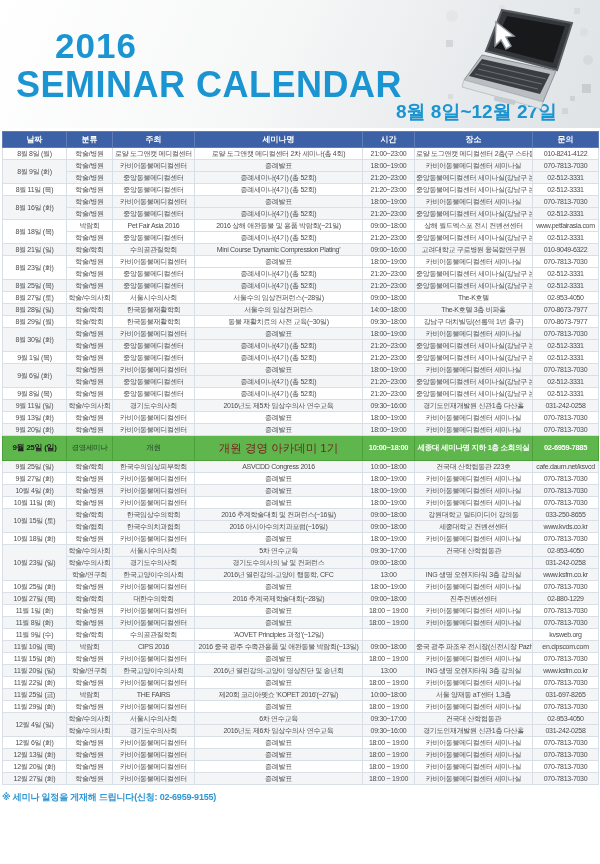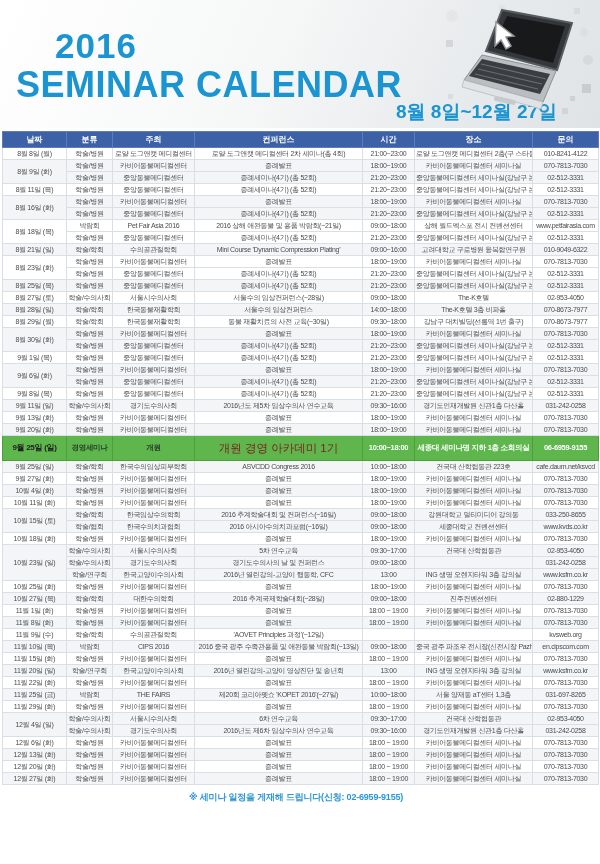--- a/index.html
+++ b/index.html
@@ -41,34 +41,34 @@
     font-size:7px; color:#4c4c4c; text-align:center; vertical-align:middle;
     border:1px solid #d9dfe7; height:12px; line-height:11px;
     padding:0 1px; white-space:nowrap; overflow:hidden; letter-spacing:-0.3px;
     background:#ffffff;
   }
   tbody tr.alt td { background:#f3f5f7; }
   td.c-date { color:#555; }
   td.c-contact { letter-spacing:-0.2px; }
   
   tbody tr.highlight td {
-    background:#5eb64c; border-color:#4ba03a; height:25px; line-height:24px;font-weight:bold;
+    background:#5eb64c; border-color:#4ba03a; height:25px; line-height:24px;
   }
   tbody tr.highlight td.c-date { color:#222; font-weight:bold; font-size:8px; }
   tbody tr.highlight td.c-category,
   tbody tr.highlight td.c-organizer { color:#27402a; font-size:7.5px; }
   tbody tr.highlight td.c-seminar {
     color:#7e2020; font-weight:normal; font-size:11.5px; letter-spacing:0;
   }
   tbody tr.highlight td.c-time,
   tbody tr.highlight td.c-place,
   tbody tr.highlight td.c-contact { color:#ffffff; font-weight:bold; font-size:7.5px; }
   
   .footer-note {
-    text-align:center; padding:6px 8px 0 0;
+    text-align:left; padding:6px 8px 0 0;
     font-size:9px; font-weight:bold; color:#2f96d3; letter-spacing:-0.2px;
   }
 </style>
 </head>
 <body>
 
 <div class="banner">
   <div class="year">2016</div>
   <div class="main-title">SEMINAR CALENDAR</div>
   <div class="range">8월 8일~12월 27일</div>
@@ -107,21 +107,21 @@
       <col style="width:168px">
         <col style="width:52px">
         <col style="width:118px">
         <col style="width:66px">
     </colgroup>
     <thead>
       <tr>
           <th>날짜</th>
           <th>분류</th>
           <th>주최</th>
-          <th>컨퍼런스</th>
+          <th>세미나명</th>
           <th>시간</th>
           <th>장소</th>
           <th>문의</th>
         </tr>
     </thead>
     <tbody>
         <tr>
           <td class="c-date" rowspan="1">8월 8일 (월)</td>
           <td class="c-category">학술/병원</td>
           <td class="c-organizer">로얄 도그앤캣 메디컬센터</td>
@@ -331,21 +331,21 @@
           <td class="c-place">카비어동물메디컬센터 세미나실</td>
           <td class="c-contact">070-7813-7030</td>
         </tr>
         <tr class="highlight">
           <td class="c-date" rowspan="1">9월 25일 (일)</td>
           <td class="c-category">경영세미나</td>
           <td class="c-organizer">개원</td>
           <td class="c-seminar">개원 경영 아카데미 1기</td>
           <td class="c-time">10:00~18:00</td>
           <td class="c-place">세종대 세미나명 지하 1층 소회의실</td>
-          <td class="c-contact">06-6959-9155</td>
+          <td class="c-contact">02-6959-7885</td>
         </tr>
         <tr class="alt">
           <td class="c-date" rowspan="1">9월 25일 (일)</td>
           <td class="c-category">학술/학회</td>
           <td class="c-organizer">한국수의임상피부학회</td>
           <td class="c-seminar">ASVCDD Congress 2016</td>
           <td class="c-time">10:00~18:00</td>
           <td class="c-place">건국대 산학협동관 223호</td>
           <td class="c-contact">cafe.daum.net/ksvcd</td>
         </tr>

